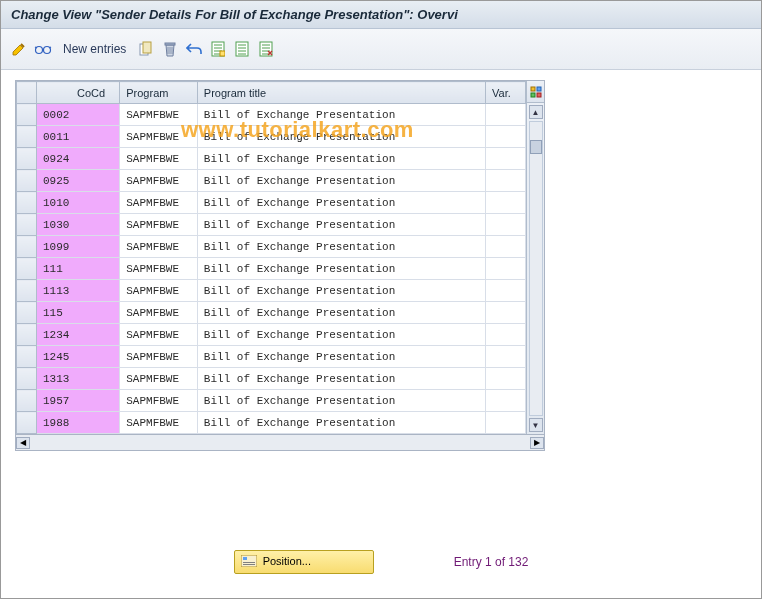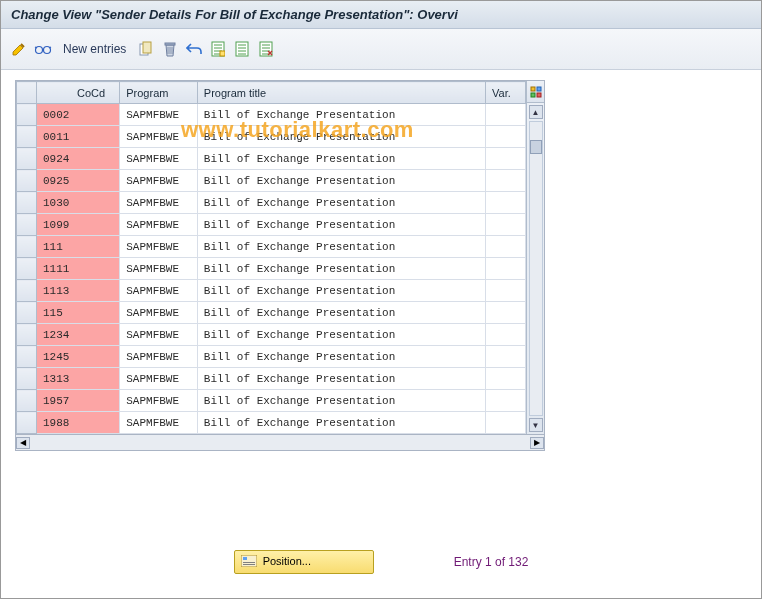--- a/index.html
+++ b/index.html
@@ -96,21 +96,21 @@
       border: 1px solid #d8dee8;
       padding: 3px 6px;
       height: 22px;
       color: #2a2a2a;
       white-space: nowrap;
     }
     .grid td.sel-cell {
       background: linear-gradient(to bottom, #ecf0f6 0%, #dde4ee 100%);
       border: 1px solid #b0bccc;
     }
-    .grid td.cocd-cell { background: #fca5a5; }
+    .grid td.cocd-cell { background: #f0abfc; }
     .scroll-col {
       width: 18px;
       background: linear-gradient(to bottom, #ecf0f6 0%, #e2e8f0 100%);
       border-left: 1px solid #b0bccc;
       display: flex;
       flex-direction: column;
       align-items: center;
       padding-top: 0;
     }
     .config-icon {
@@ -299,42 +299,42 @@
           </tr>
           <tr>
             <td class="sel-cell"></td>
             <td class="cocd-cell">0925</td>
             <td>SAPMFBWE</td>
             <td>Bill of Exchange Presentation</td>
             <td></td>
           </tr>
           <tr>
             <td class="sel-cell"></td>
+            <td class="cocd-cell">1010</td>
+            <td>SAPMFBWE</td>
+            <td>Bill of Exchange Presentation</td>
+            <td></td>
+          </tr>
+          <tr>
+            <td class="sel-cell"></td>
             <td class="cocd-cell">1030</td>
             <td>SAPMFBWE</td>
             <td>Bill of Exchange Presentation</td>
             <td></td>
           </tr>
           <tr>
             <td class="sel-cell"></td>
             <td class="cocd-cell">1099</td>
             <td>SAPMFBWE</td>
             <td>Bill of Exchange Presentation</td>
             <td></td>
           </tr>
           <tr>
             <td class="sel-cell"></td>
             <td class="cocd-cell">111</td>
-            <td>SAPMFBWE</td>
-            <td>Bill of Exchange Presentation</td>
-            <td></td>
-          </tr>
-          <tr>
-            <td class="sel-cell"></td>
-            <td class="cocd-cell">1111</td>
             <td>SAPMFBWE</td>
             <td>Bill of Exchange Presentation</td>
             <td></td>
           </tr>
           <tr>
             <td class="sel-cell"></td>
             <td class="cocd-cell">1113</td>
             <td>SAPMFBWE</td>
             <td>Bill of Exchange Presentation</td>
             <td></td>

